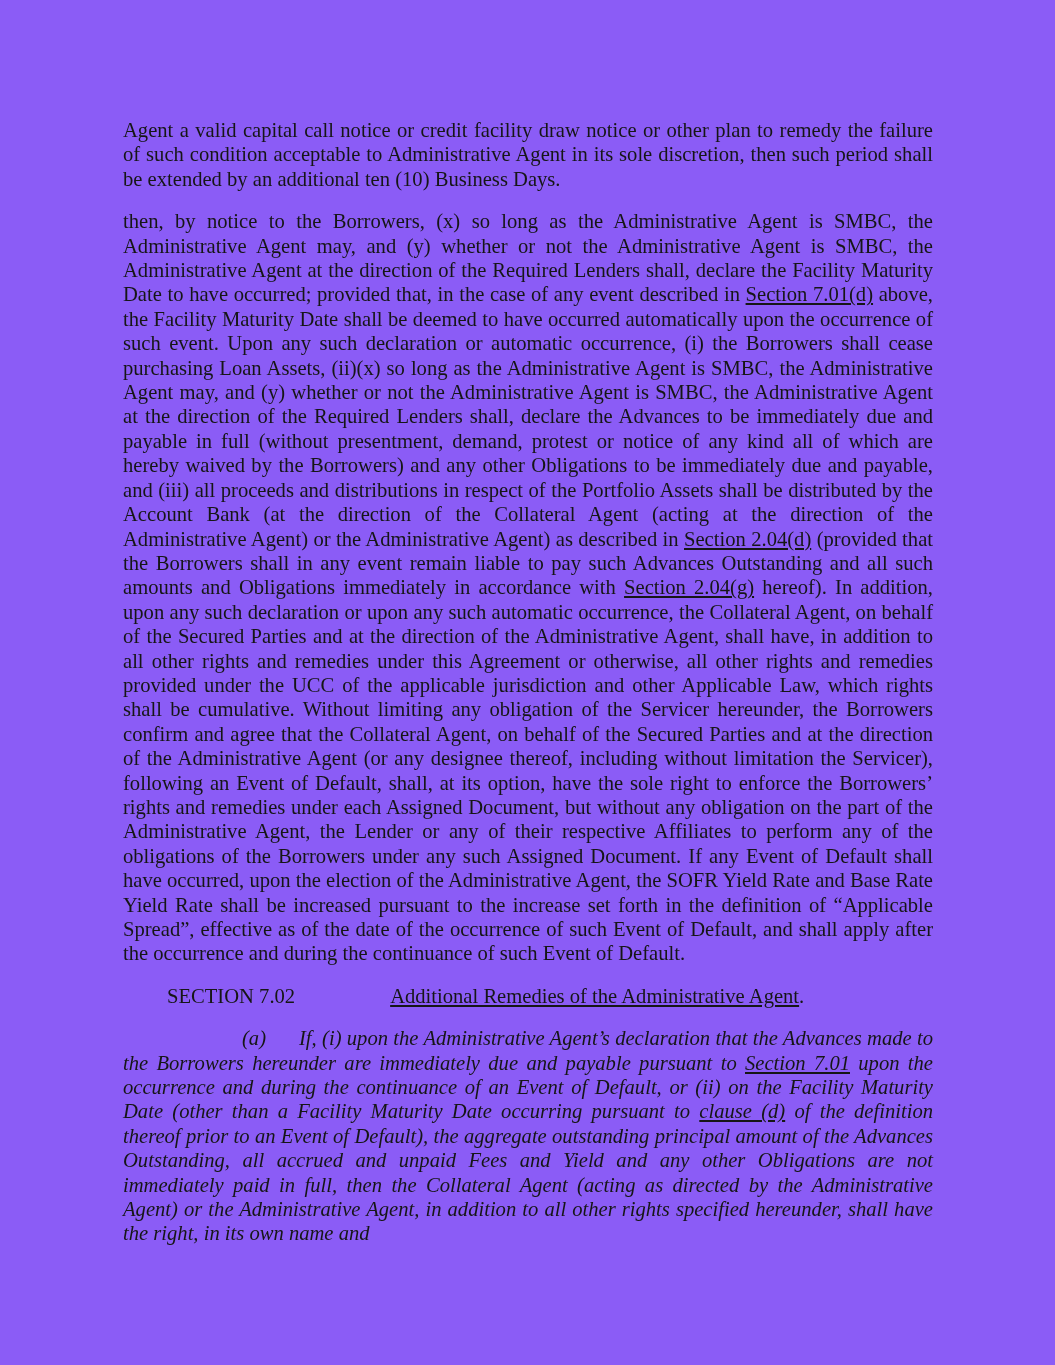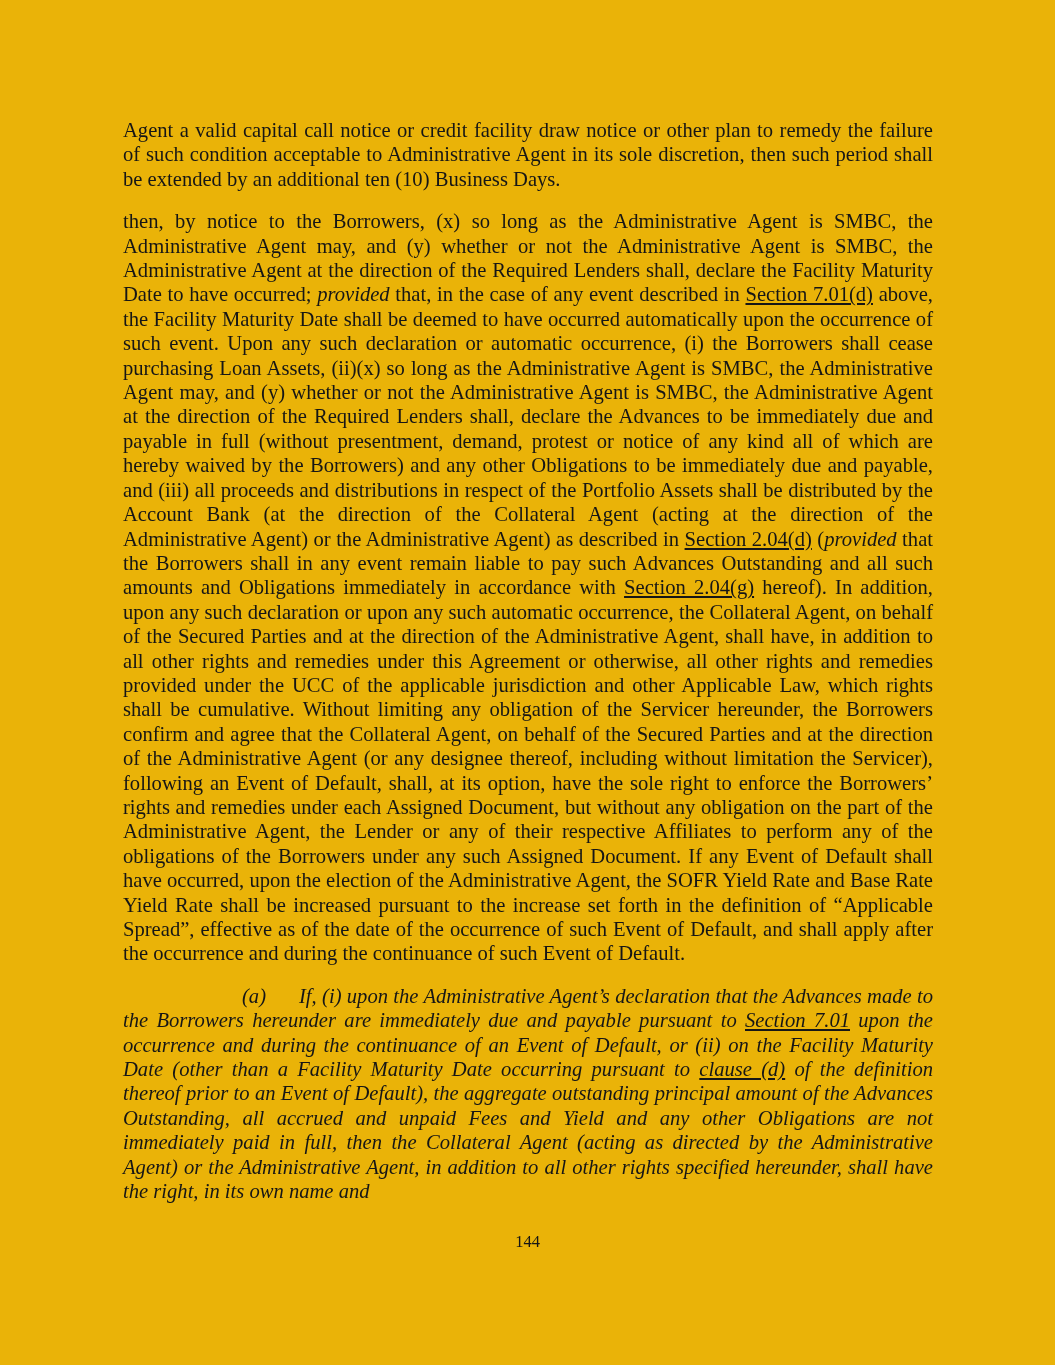--- a/index.html
+++ b/index.html
@@ -4,21 +4,21 @@
 <style>
   html, body {
     margin: 0;
     padding: 0;
     background: #ffffff;
   }
   .page {
     position: relative;
     width: 1055px;
     height: 1365px;
-    background: #eab308;
+    background: #8b5cf6;
     color: #161616;
     font-family: "Liberation Serif", "DejaVu Serif", serif;
     overflow: hidden;
   }
   .content {
     position: absolute;
     left: 123px;
     top: 118px;
     width: 810px;
     font-size: 20.6px;
@@ -35,21 +35,21 @@
   }
   .indent-a {
     text-indent: 119px;
     font-style: italic;
   }
   .tab {
     display: inline-block;
   }
   .tab-heading { width: 95px; }
   .tab-a { width: 33px; }
-  .italic { font-style: italic; }
+  .italic { }
   .underline { text-decoration: underline; text-underline-offset: 2px; }
   .footer {
     position: absolute;
     top: 1232px;
     left: 0;
     width: 100%;
     text-align: center;
     font-size: 16.5px;
     line-height: 20px;
     color: #161616;
@@ -58,19 +58,19 @@
 </head>
 <body>
 
 <div class="page">
   <div class="content">
 
     <p class="para"><span>Agent a valid capital call notice or credit facility draw notice or other plan to remedy the failure of such condition acceptable to Administrative Agent in its sole discretion, then such period shall be extended by an additional ten (10) Business Days.</span></p>
 
     <p class="para"><span>then, by notice to the Borrowers, (x) so long as the Administrative Agent is SMBC, the Administrative Agent may, and (y) whether or not the Administrative Agent is SMBC, the Administrative Agent at the direction of the Required Lenders shall, declare the Facility Maturity Date to have occurred; </span><span class="italic">provided</span><span> that, in the case of any event described in </span><span class="underline">Section 7.01(d)</span><span> above, the Facility Maturity Date shall be deemed to have occurred automatically upon the occurrence of such event.  Upon any such declaration or automatic occurrence, (i) the Borrowers shall cease purchasing Loan Assets, (ii)(x) so long as the Administrative Agent is SMBC, the Administrative Agent may, and (y) whether or not the Administrative Agent is SMBC, the Administrative Agent at the direction of the Required Lenders shall, declare the Advances to be immediately due and payable in full (without presentment, demand, protest or notice of any kind all of which are hereby waived by the Borrowers) and any other Obligations to be immediately due and payable, and (iii) all proceeds and distributions in respect of the Portfolio Assets shall be distributed by the Account Bank (at the direction of the Collateral Agent (acting at the direction of the Administrative Agent) or the Administrative Agent) as described in </span><span class="underline">Section 2.04(d)</span><span> (</span><span class="italic">provided</span><span> that the Borrowers shall in any event remain liable to pay such Advances Outstanding and all such amounts and Obligations immediately in accordance with </span><span class="underline">Section 2.04(g)</span><span> hereof).  In addition, upon any such declaration or upon any such automatic occurrence, the Collateral Agent, on behalf of the Secured Parties and at the direction of the Administrative Agent, shall have, in addition to all other rights and remedies under this Agreement or otherwise, all other rights and remedies provided under the UCC of the applicable jurisdiction and other Applicable Law, which rights shall be cumulative.  Without limiting any obligation of the Servicer hereunder, the Borrowers confirm and agree that the Collateral Agent, on behalf of the Secured Parties and at the direction of the Administrative Agent (or any designee thereof, including without limitation the Servicer), following an Event of Default, shall, at its option, have the sole right to enforce the Borrowers’ rights and remedies under each Assigned Document, but without any obligation on the part of the Administrative Agent, the Lender or any of their respective Affiliates to perform any of the obligations of the Borrowers under any such Assigned Document.  If any Event of Default shall have occurred, upon the election of the Administrative Agent, the SOFR Yield Rate and Base Rate Yield Rate shall be increased pursuant to the increase set forth in the definition of “Applicable Spread”, effective as of the date of the occurrence of such Event of Default, and shall apply after the occurrence and during the continuance of such Event of Default.</span></p>
 
+    <p class="heading"><span>SECTION 7.02</span><span class="tab tab-heading"></span><span class="underline">Additional Remedies of the Administrative Agent</span><span>.</span></p>
 
     <p class="para indent-a"><span>(a)</span><span class="tab tab-a"></span><span>If, (i) upon the Administrative Agent’s declaration that the Advances made to the Borrowers hereunder are immediately due and payable pursuant to </span><span class="underline">Section 7.01</span><span> upon the occurrence and during the continuance of an Event of Default, or (ii) on the Facility Maturity Date (other than a Facility Maturity Date occurring pursuant to </span><span class="underline">clause (d)</span><span> of the definition thereof prior to an Event of Default), the aggregate outstanding principal amount of the Advances Outstanding, all accrued and unpaid Fees and Yield and any other Obligations are not immediately paid in full, then the Collateral Agent (acting as directed by the Administrative Agent) or the Administrative Agent, in addition to all other rights specified hereunder, shall have the right, in its own name and</span></p>
 
   </div>
 
-  <div class="footer">144</div>
 </div>
 
 </body></html>

